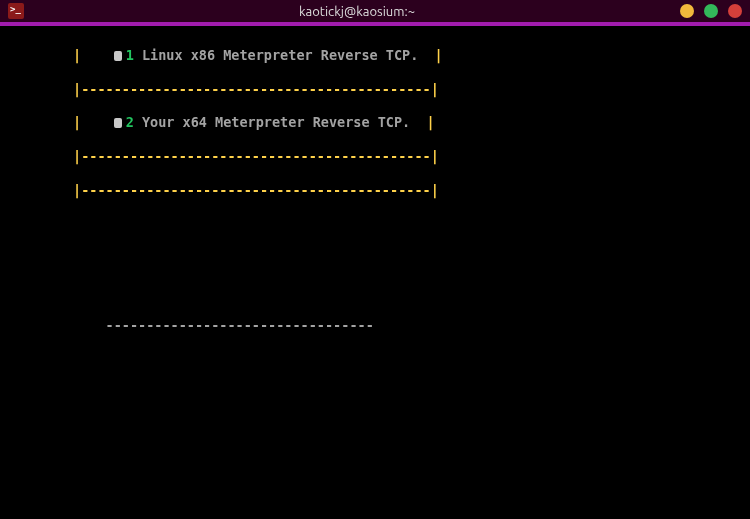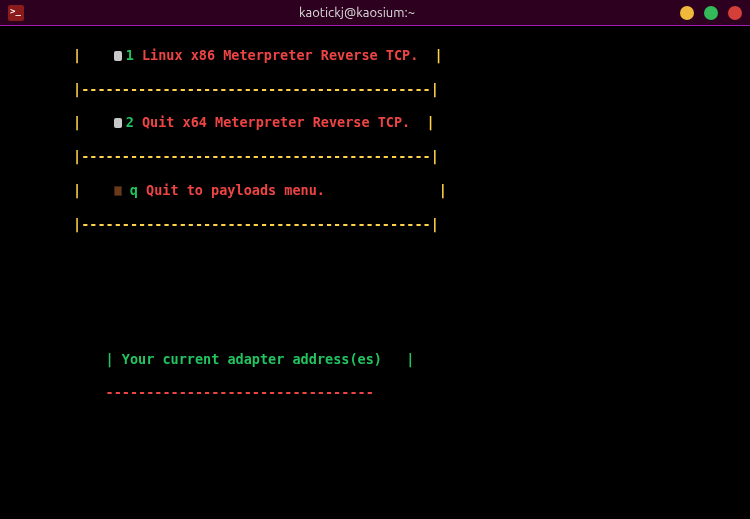--- a/index.html
+++ b/index.html
@@ -8,21 +8,21 @@
     font-family: "DejaVu Sans Mono", "Liberation Mono", monospace;
     font-size: 13.5px;
     line-height: 1.25;
     width: 750px;
     height: 519px;
     overflow: hidden;
   }
   .titlebar {
     height: 26px;
     background: #2c001e;
-    border-bottom: 1px solid #a21caf;
+    border-bottom: 4px solid #a21caf;
     display: flex;
     align-items: center;
     padding: 0 8px;
     font-family: "Ubuntu", sans-serif;
     font-size: 13px;
     color: #ddd;
   }
   .titlebar .icon {
     width: 16px; height: 16px;
     background: #8b1a1a;
@@ -52,21 +52,21 @@
     width: 100%;
     height: calc(519px - 26px);
     padding: 4px 8px 8px 8px;
     white-space: pre;
     font-weight: bold;
   }
   .line { min-height: 16.8px; }
 
   .yellow { color: #ffd24a; }
   .green  { color: #22c45f; }
-  .cyan   { color: #ef4444; margin-top: 45px; }
+  .cyan   { color: #a3a3a3; margin-top: 45px; }
   .grey   { color: #bfbfbf; }
   .white  { color: #ffffff; }
 
   .bullet {
     display: inline-block;
     width: 8px; height: 10px;
     background: #c8c8c8;
     border-radius: 2px;
     margin-right: 4px;
     vertical-align: -1px;
@@ -88,28 +88,26 @@
   <div class="winbtns">
     <span class="winbtn wb-min"></span>
     <span class="winbtn wb-max"></span>
     <span class="winbtn wb-close"></span>
   </div>
 </div>
 
 <div class="term">
 <div class="line"><span class="yellow">        |    </span><span class="bullet"></span><span class="green">1</span> <span class="cyan">Linux x86 Meterpreter Reverse TCP.</span><span class="yellow">  |</span></div>
 <div class="line yellow">        |-------------------------------------------|</div>
-<div class="line"><span class="yellow">        |    </span><span class="bullet"></span><span class="green">2</span> <span class="cyan">Quit x64 Meterpreter Reverse TCP.</span><span class="yellow">  |</span></div>
+<div class="line"><span class="yellow">        |    </span><span class="bullet"></span><span class="green">2</span> <span class="cyan">Your x64 Meterpreter Reverse TCP.</span><span class="yellow">  |</span></div>
 <div class="line yellow">        |-------------------------------------------|</div>
-<div class="line"><span class="yellow">        |    </span><span class="door"></span> <span class="green">q</span> <span class="cyan">Quit to payloads menu.</span><span class="yellow">              |</span></div>
 <div class="line yellow">        |-------------------------------------------|</div>
 <div class="line"> </div>
 <div class="line"> </div>
 <div class="line"> </div>
-<div class="line">            <span class="green">| </span><span class="green">Your current adapter address(es)</span><span class="green">   |</span></div>
 <div class="line">            <span class="cyan">---------------------------------</span></div>
 <div class="line"> </div>
 
 
 
 
 
 
 
 

